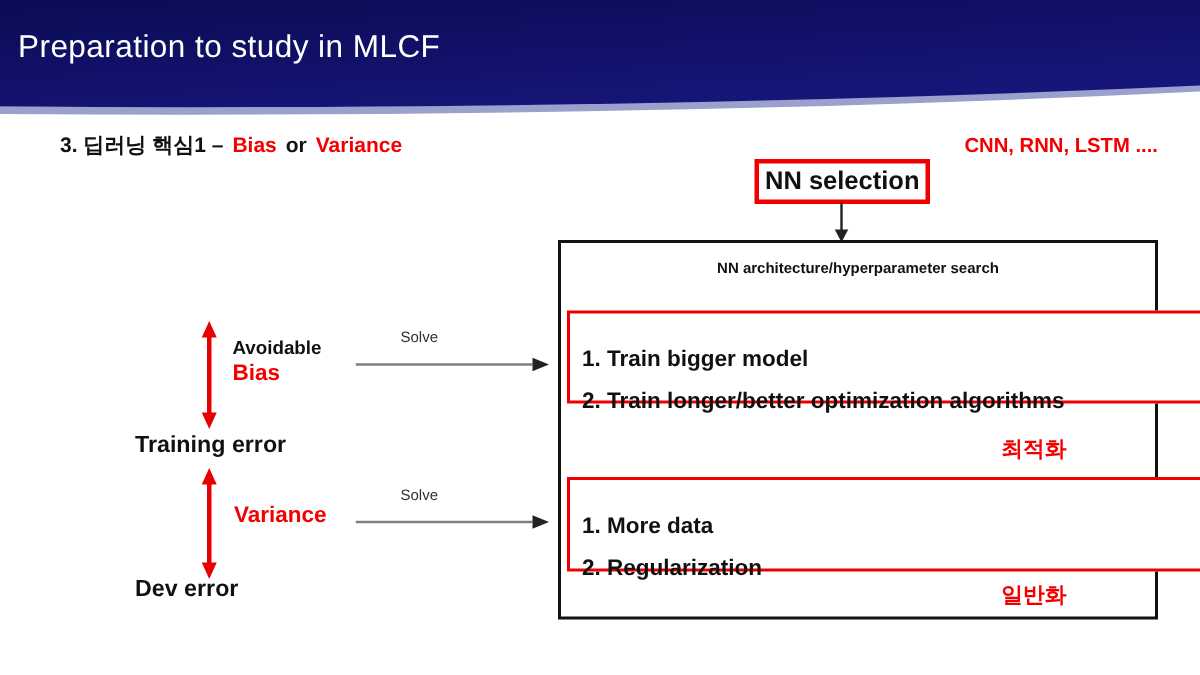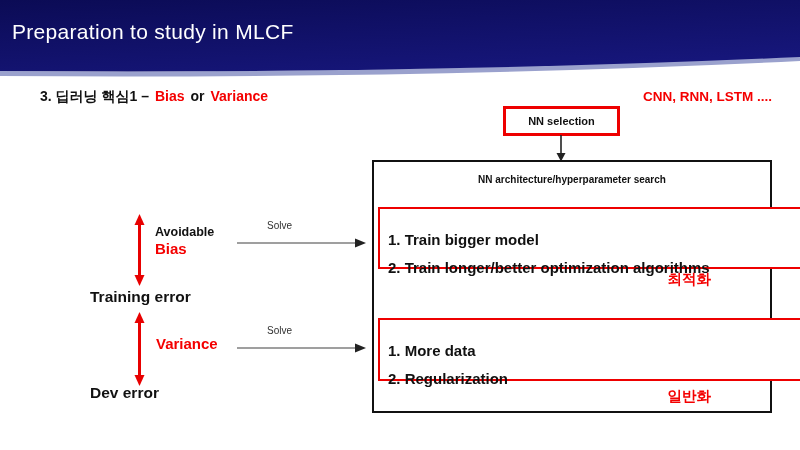--- a/index.html
+++ b/index.html
@@ -45,21 +45,21 @@
     margin-left: 16px;
   }
   
   .nn-selection {
     position: absolute;
     left: 503px; top: 106px;
     width: 117px; height: 30px;
     border: 3px solid #ee0000;
     background: #ffffff;
     display: flex; align-items: center; justify-content: center;
-    font-size: 11px; font-weight: 700; color: #111111;
+    font-size: 17px; font-weight: 700; color: #111111;
     white-space: nowrap;
   }
   
   .big-box {
     position: absolute;
     left: 372px; top: 160px;
     width: 400px; height: 253px;
     border: 2.5px solid #111111;
     background: #ffffff;
   }
@@ -84,21 +84,21 @@
     font-size: 15px; font-weight: 700; color: #111111;
     line-height: 28px;
     white-space: nowrap;
   }
   .kr-caption {
     position: absolute;
     right: 59px;
     font-size: 14.5px; font-weight: 700; color: #f40000;
     white-space: nowrap;
   }
-  .kr-caption.opt { top: 108px; }
+  .kr-caption.opt { top: 128px; }
   .kr-caption.gen { top: 225px; }
   
   .lvl-label {
     position: absolute;
     font-size: 15.5px; font-weight: 700; color: #111111;
     white-space: nowrap;
   }
   .lvl-human { left: 90px; top: 188px; }
   .lvl-train { left: 90px; top: 288px; }
   .lvl-dev   { left: 90px; top: 384px; }

